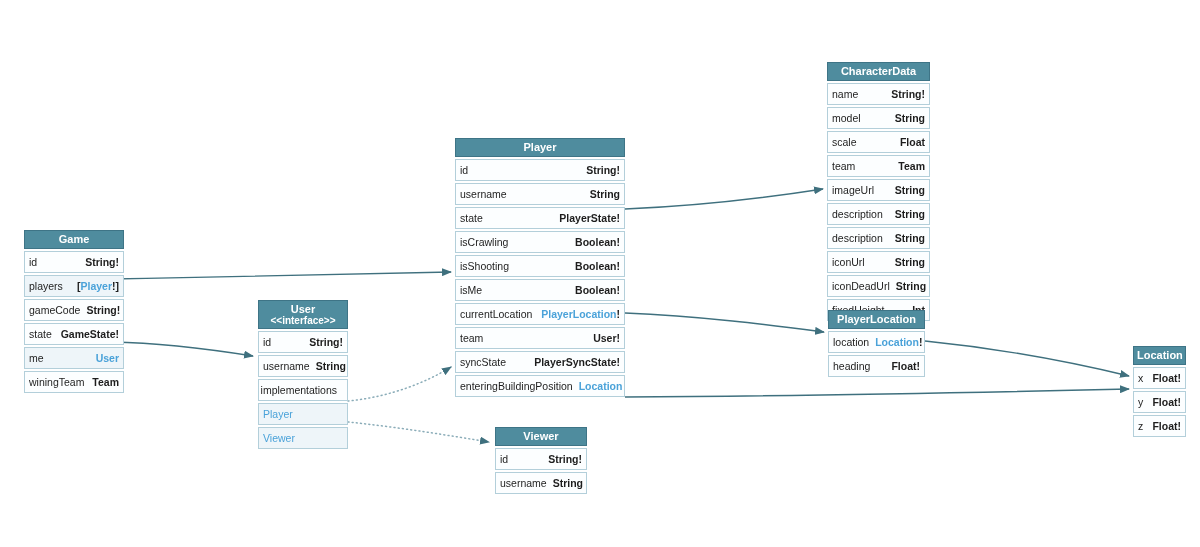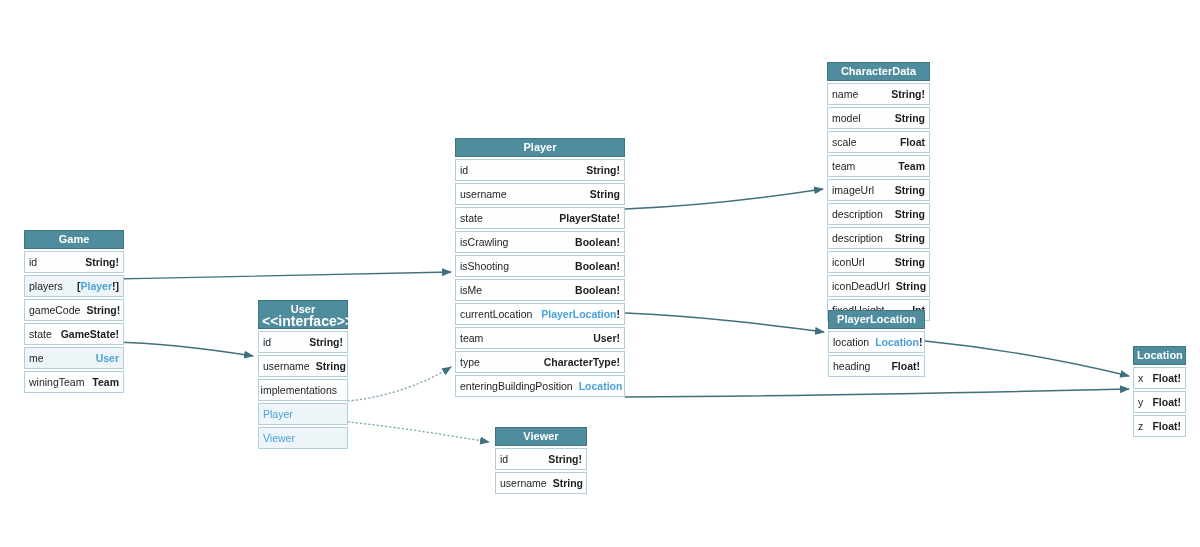--- a/index.html
+++ b/index.html
@@ -18,21 +18,21 @@
   .hdr {
     background:#4f8c9e;
     border:1px solid #3e7486;
     color:#ffffff;
     text-align:center;
     font-weight:bold;
     font-size:11px;
     line-height:13px;
     padding:2px 3px;
   }
-  .hdr .sub { font-weight:bold; font-size:14px; line-height:10px; }
+  .hdr .sub { font-weight:bold; font-size:10px; line-height:10px; }
   .row {
     display:flex;
     justify-content:space-between;
     align-items:center;
     background:#fcfeff;
     border:1px solid #b3cfda;
     margin-top:2px;
     height:18px;
     box-sizing:border-box;
     padding:10px 4px;
@@ -149,22 +149,22 @@
         </div>
         <div class="row">
           <span class="fname">currentLocation</span>
           <span class="ftype"><span class="type-link">PlayerLocation</span><span>!</span></span>
         </div>
         <div class="row">
           <span class="fname">team</span>
           <span class="ftype">User!</span>
         </div>
         <div class="row">
-          <span class="fname">type</span>
-          <span class="ftype">CharacterType!</span>
+          <span class="fname">syncState</span>
+          <span class="ftype">PlayerSyncState!</span>
         </div>
         <div class="row">
           <span class="fname">enteringBuildingPosition</span>
           <span class="ftype"><span class="type-link">Location</span></span>
         </div>
       </div>
       <div class="tbl" style="left: 495px; top: 427px; width: 92px;">
         <div class="hdr">
           <div>Viewer</div>
         </div>

